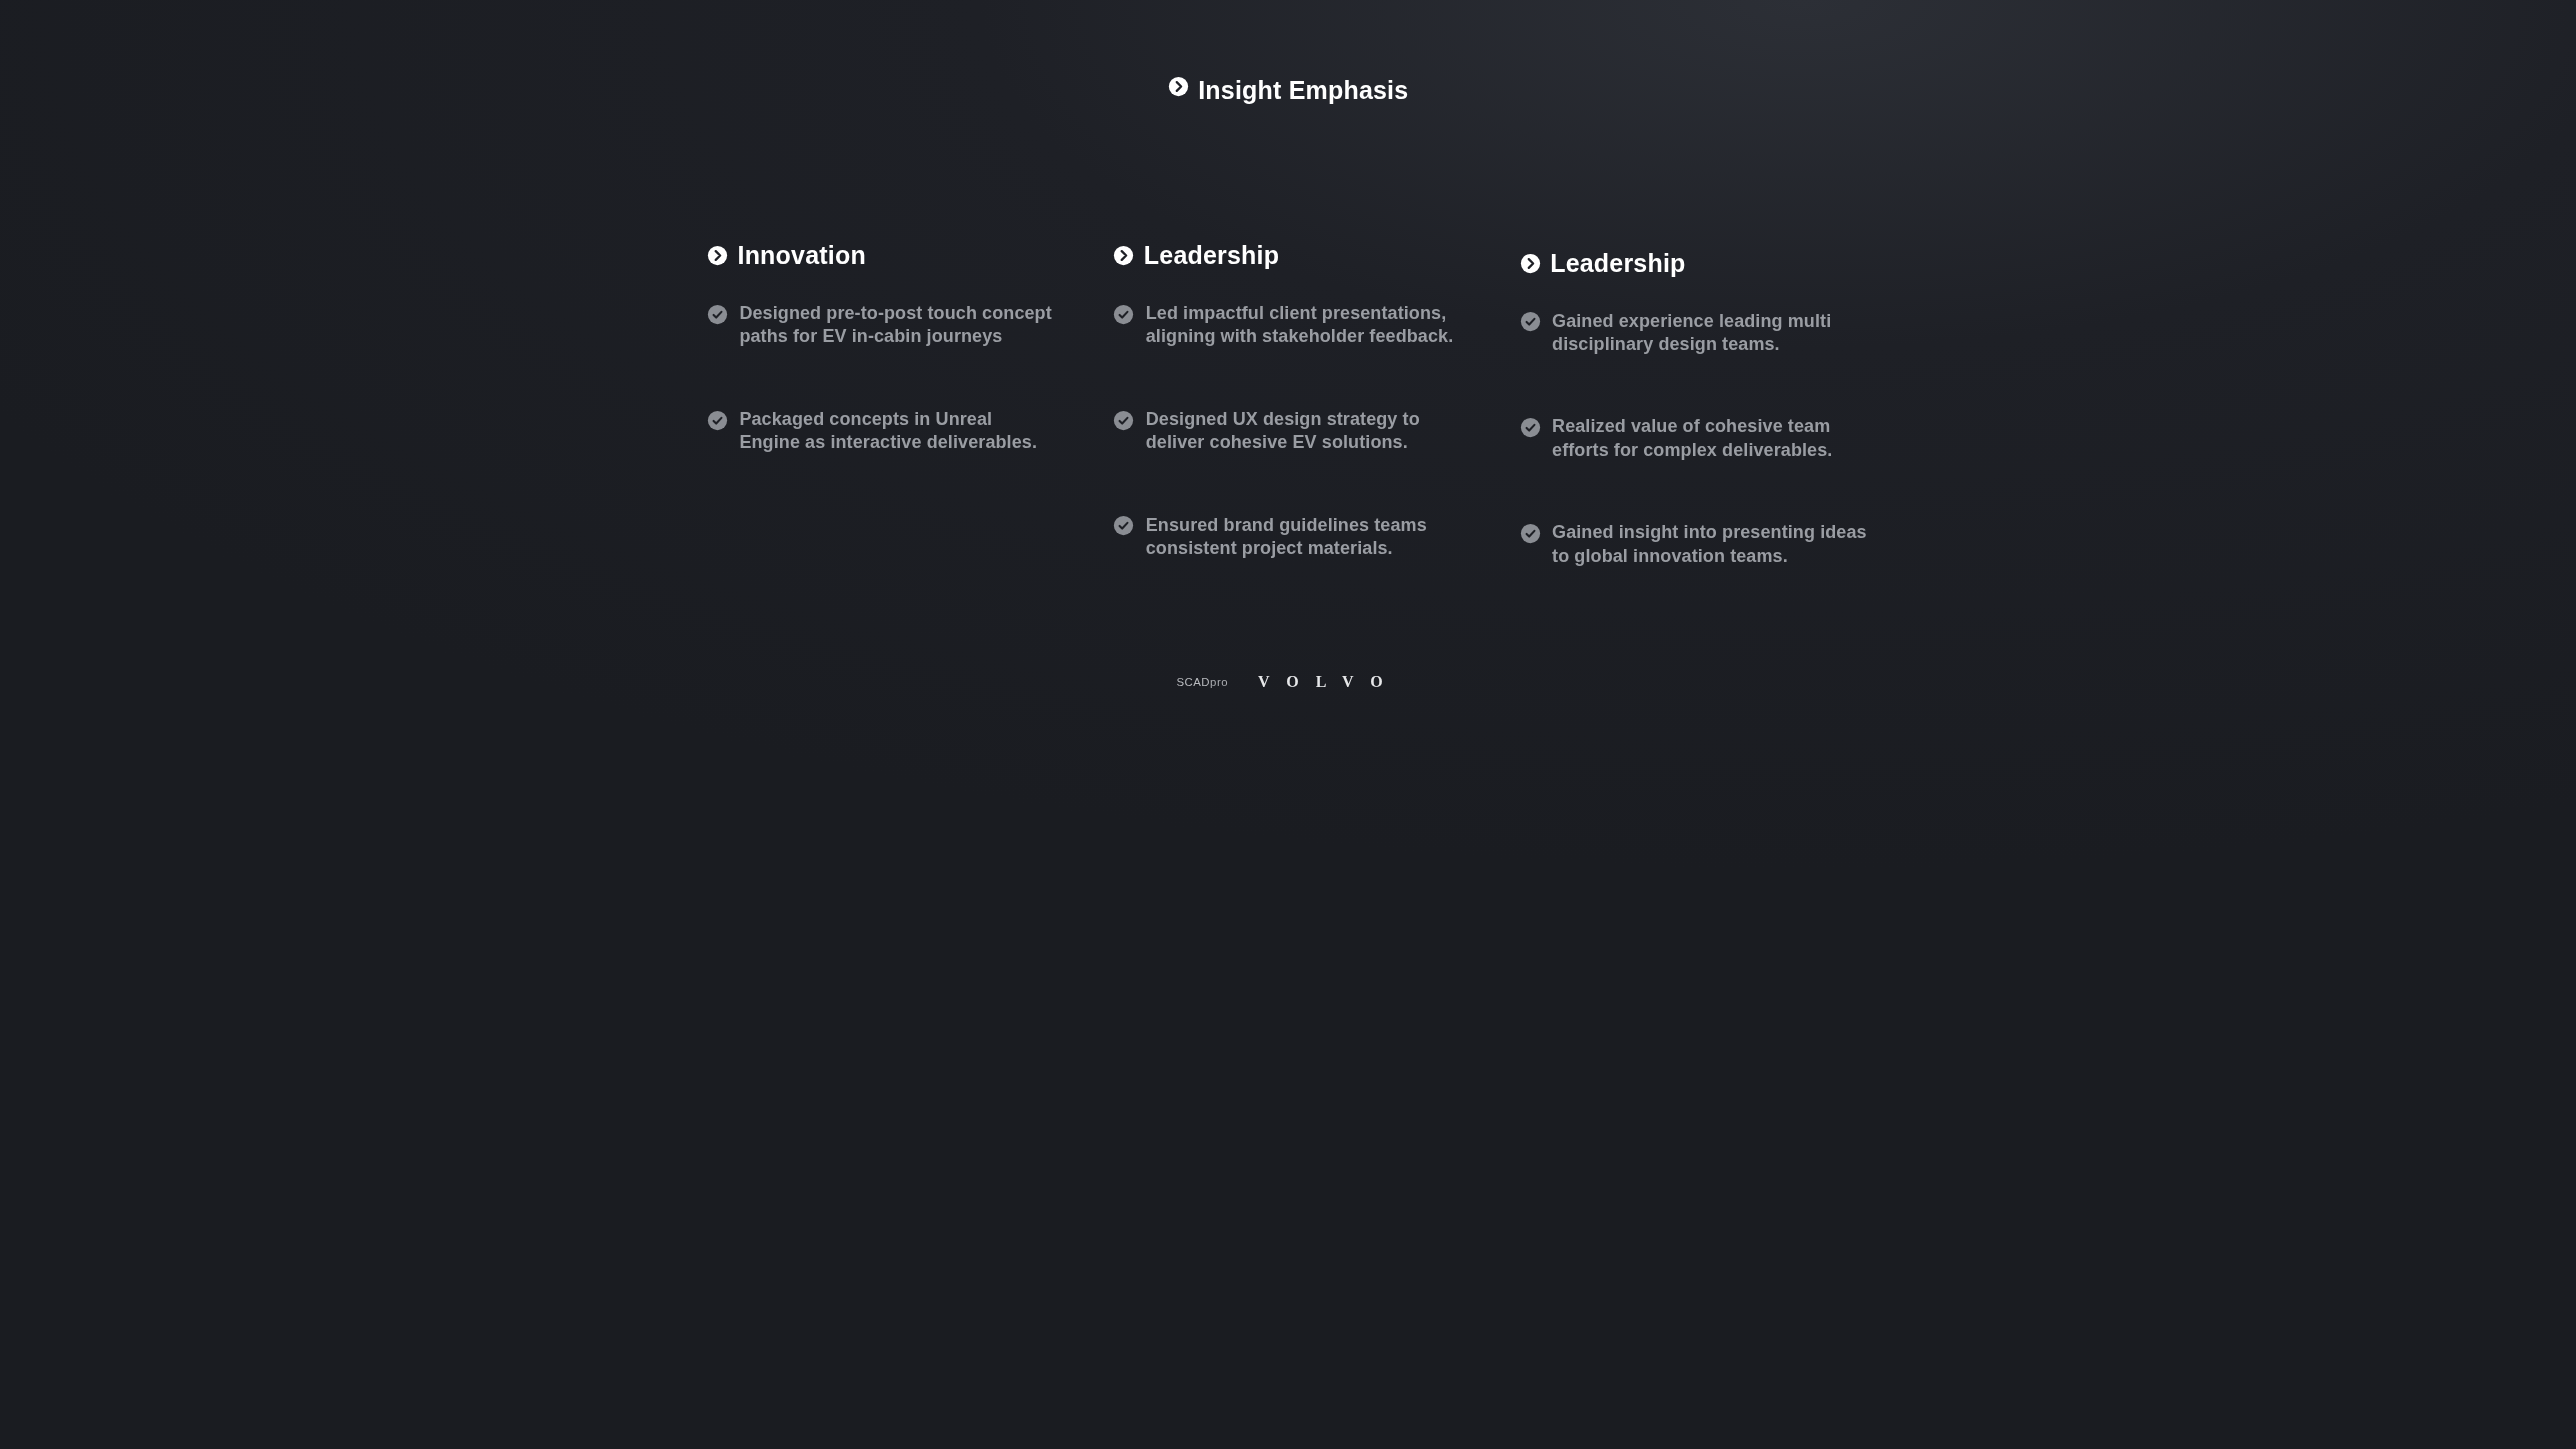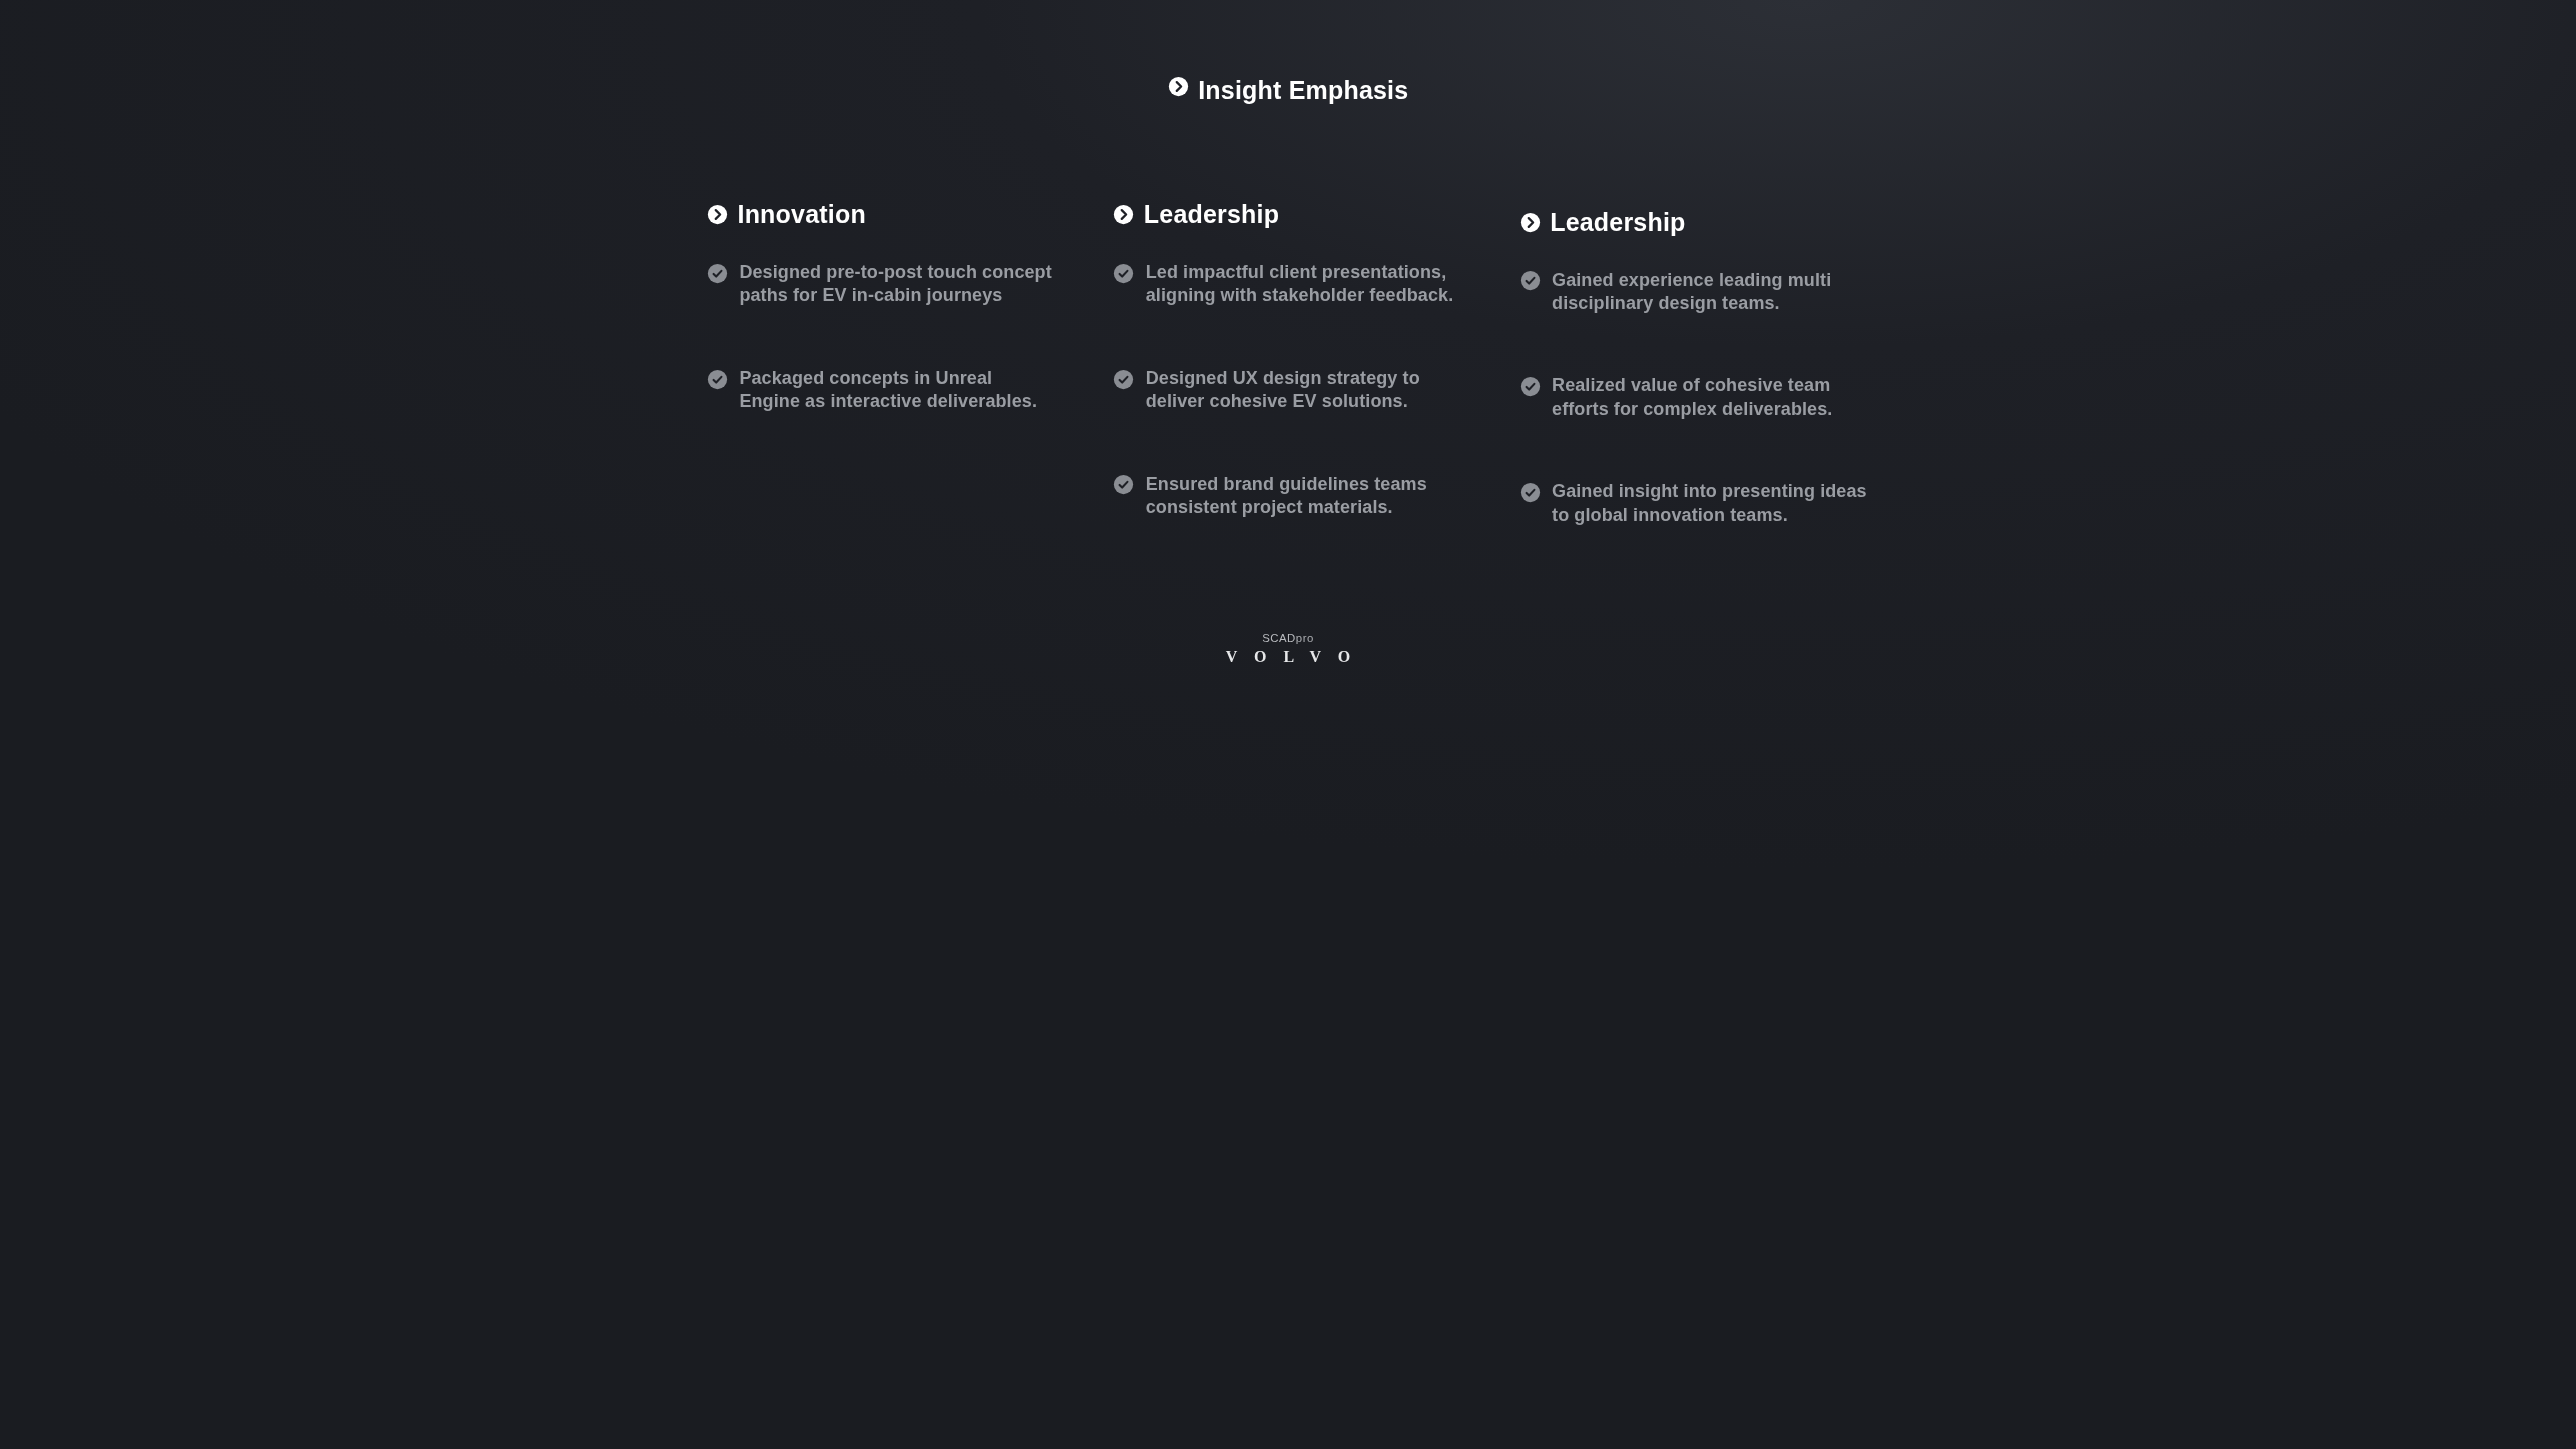--- a/index.html
+++ b/index.html
@@ -55,20 +55,21 @@
 
   .col {
     display: flex;
     flex-direction: column;
   }
   .col-heading {
     display: flex;
     align-items: center;
     gap: 9.5px;
     margin-bottom: 32px;
+    margin-top: 41px;
   }
   .col-heading h2 {
     font-size: 25px;
     font-weight: 700;
     color: #ffffff;
     letter-spacing: 0.2px;
   }
 
   .bullets {
     display: flex;
@@ -93,23 +94,23 @@
   }
 
   
   .col.offset {
     padding-top: 7.6px;
   }
 
   .footer {
     margin-top: 105px;
     display: flex;
-    flex-direction: column;
-    align-items: center;
-    gap: 4px;
+    flex-direction: row;
+    align-items: center;
+    gap: 13px;
   }
   .scadpro {
     font-size: 11.4px;
     letter-spacing: 0.5px;
     color: #b9bbbf;
   }
   .scadpro .scad {
     font-weight: 400;
   }
   .scadpro .pro {

